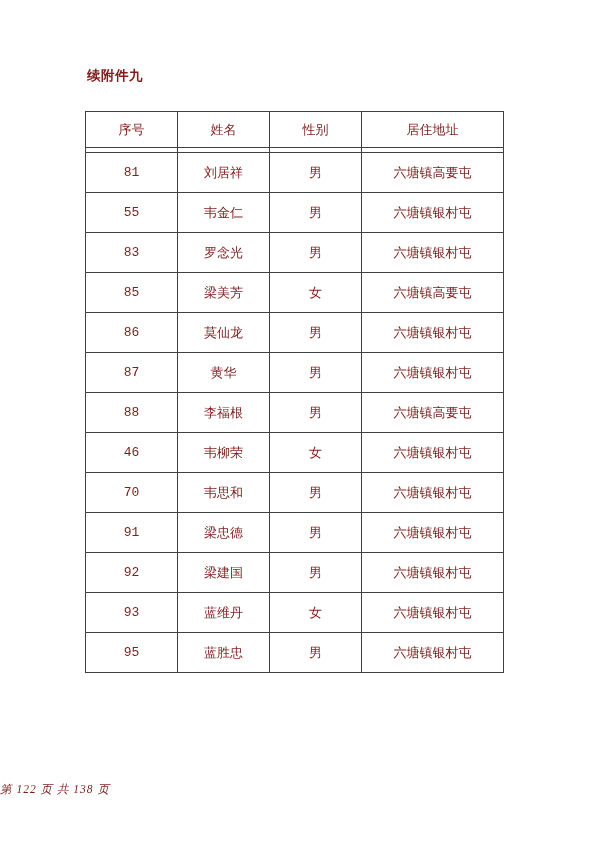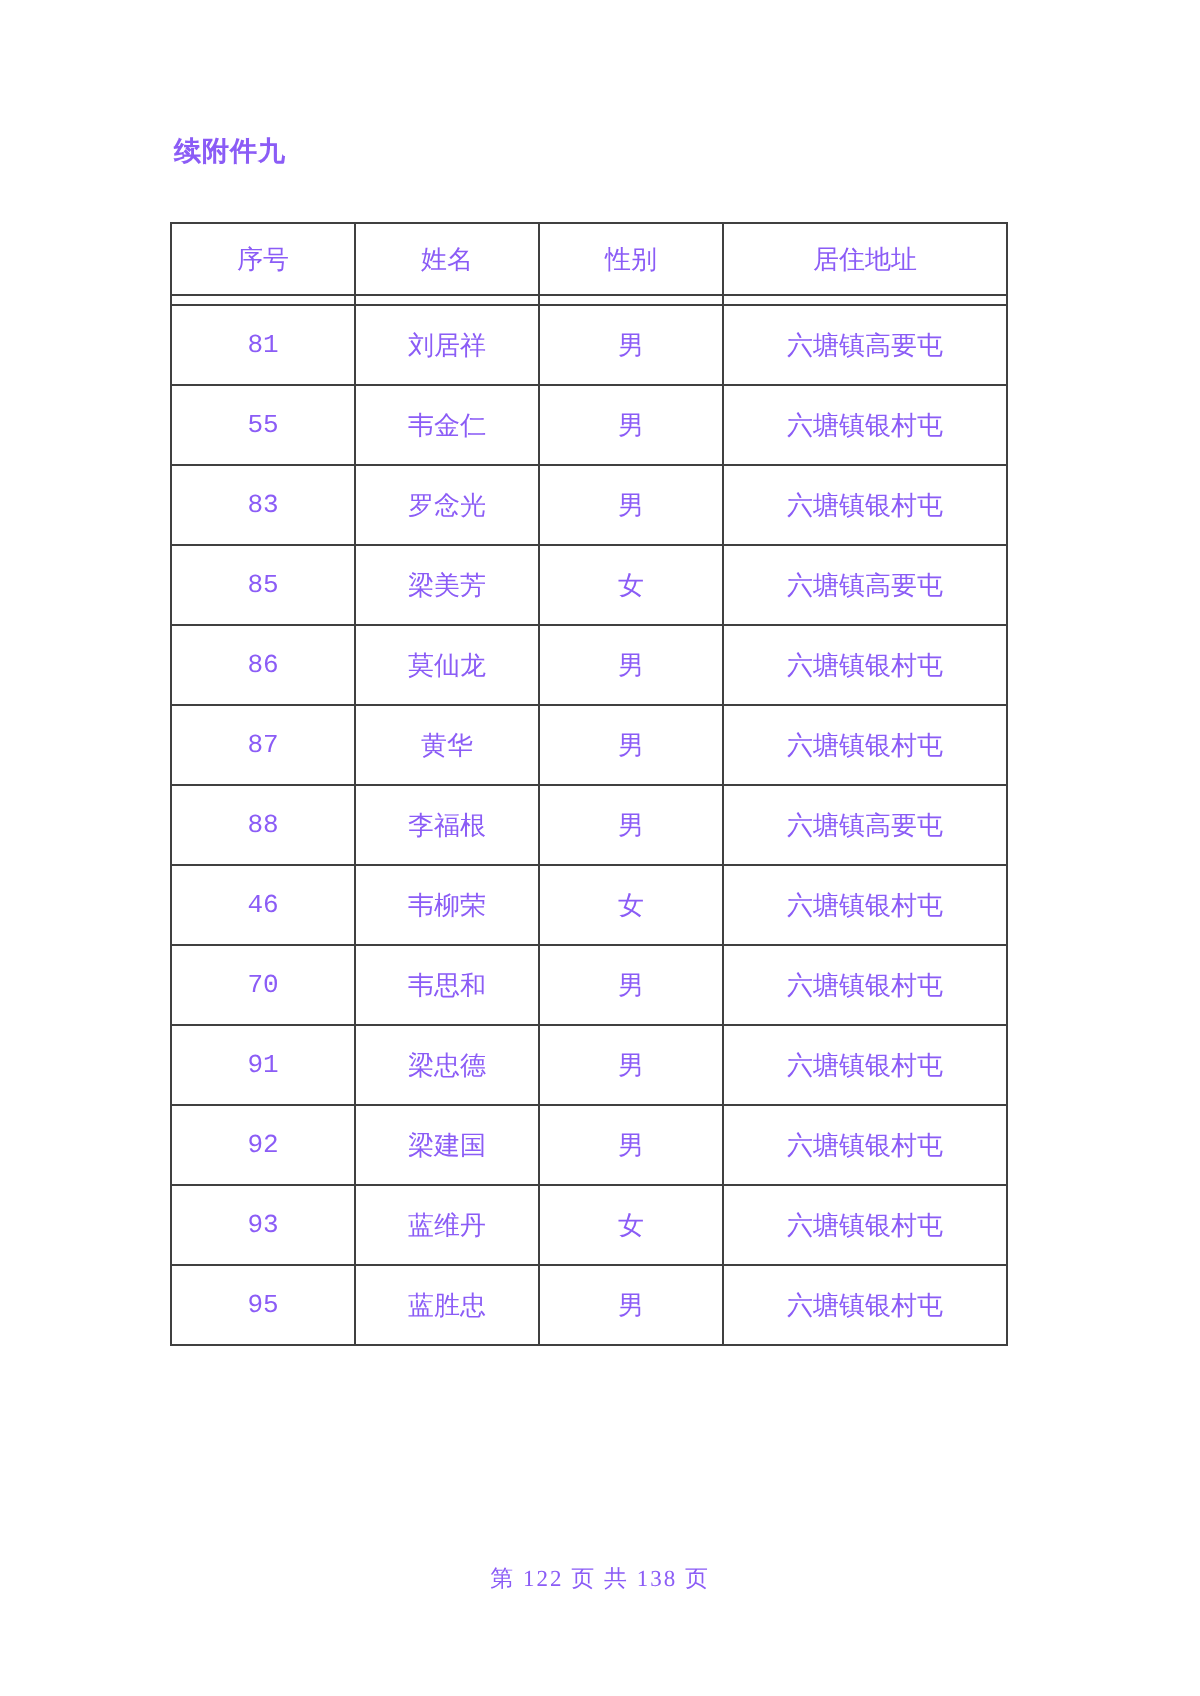--- a/index.html
+++ b/index.html
@@ -7,21 +7,21 @@
     padding: 0;
     background: #ffffff;
   }
   .page {
     position: relative;
     width: 600px;
     height: 848px;
     background: #ffffff;
     overflow: hidden;
     font-family: "Liberation Serif", "DejaVu Serif", serif;
-    color: #8b5cf6;
+    color: #7f1d1d;
   }
   .doc-title {
     position: absolute;
     left: 87px;
     top: 67px;
     font-size: 13.5px;
     font-weight: 600;
     letter-spacing: 0.5px;
     white-space: nowrap;
   }
@@ -59,24 +59,25 @@
   }
   .col-no   { width: 92px; }
   .col-name { width: 92px; }
   .col-sex  { width: 92px; }
   .col-addr { width: 142px; }
   .page-footer {
     position: absolute;
     top: 782px;
     left: 0;
     width: 600px;
-    text-align: center;
+    text-align: left;
     font-size: 11.5px;
     letter-spacing: 1px;
     white-space: nowrap;
+    font-style: italic;
   }
 </style>
 </head>
 <body>
 
 <div class="page">
 
   <div class="doc-title">续附件九</div>
 
   <table class="roster">

